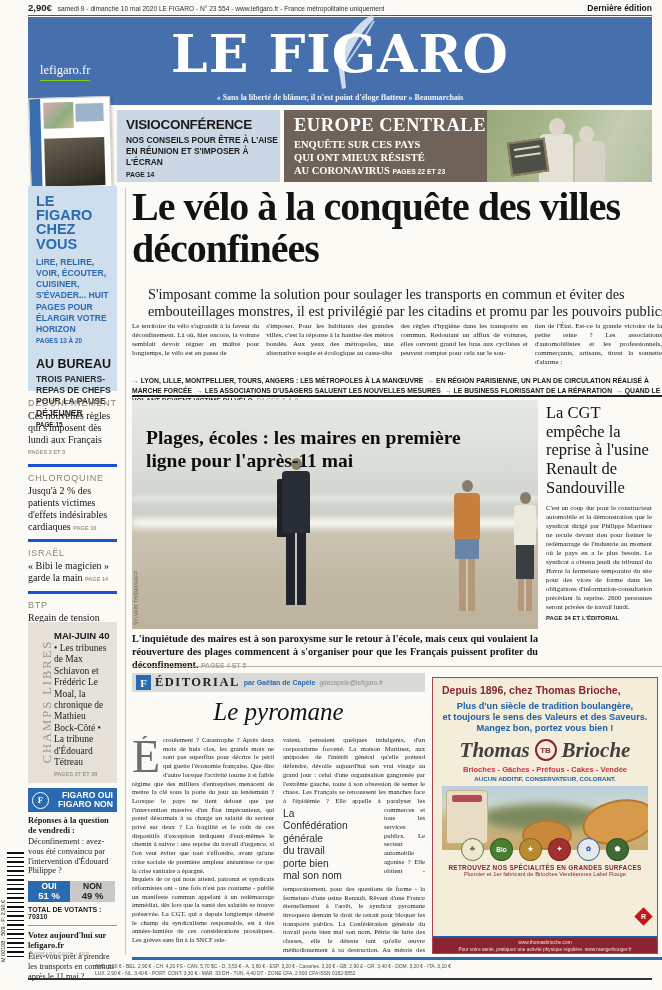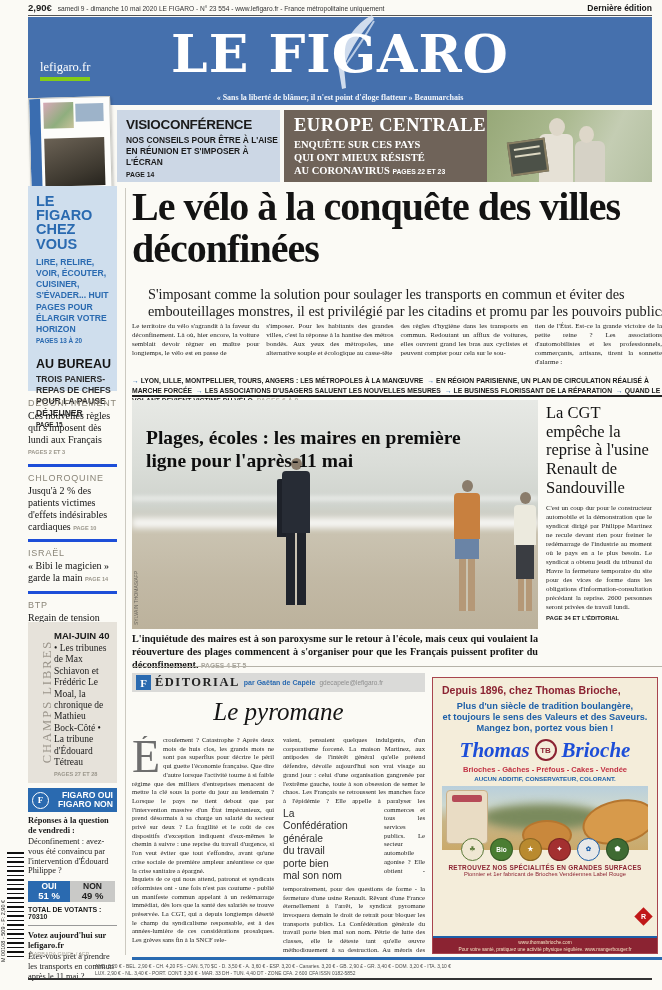--- a/index.html
+++ b/index.html
@@ -13,21 +13,21 @@
   .price{font-weight:bold;font-size:9.5px;}
   .dateline{font-size:6.6px;color:#333;margin-left:6px;flex:1;}
   .edition{font-weight:bold;font-size:8.5px;}
   .toprule{left:28px;top:14.5px;width:624px;height:1px;background:#555;}
 
   
   .masthead{left:28px;top:17px;width:624px;height:88px;background:#4570ad;}
   .mh-title{position:absolute;left:0;top:6px;width:100%;text-align:center;color:#fff;
             font-family:"DejaVu Serif",serif;font-weight:bold;font-size:52px;letter-spacing:1px;}
   .mh-site{position:absolute;left:12px;bottom:24px;color:#fff;font-size:12.5px;
-           border-bottom:4px solid #84cc16;padding-bottom:2px;}
+           border-bottom:1px solid #84cc16;padding-bottom:2px;}
   .mh-tag{position:absolute;left:0;bottom:3px;width:100%;text-align:center;color:#f0f4fa;
           font-size:8px;font-weight:bold;}
   .quill{position:absolute;left:292px;top:-4px;}
 
   
   .suppl{left:30px;top:97px;width:80px;height:140px;background:#fdfdfb;border:1px solid #c9c9c3;
          transform:rotate(-1.6deg);box-shadow:1px 2px 3px rgba(0,0,0,.25);overflow:hidden;}
   .suppl .spine{position:absolute;left:0;top:0;width:11px;height:100%;background:#3a6db0;}
   .suppl .ph1{position:absolute;left:14px;top:4px;width:30px;height:26px;
               background:linear-gradient(135deg,#d8a9b8,#8fae7e 60%,#c7c29a);}
@@ -166,21 +166,21 @@
 
   
   .ad{left:432px;top:677px;width:226px;height:277px;background:#f4edda;border:1.5px solid #a8454e;
       box-sizing:border-box;font-family:"Liberation Sans",sans-serif;overflow:hidden;}
   .ad-in{padding:6px 9px 0;}
   .ad-head{font-weight:bold;font-size:10.5px;color:#8b2332;}
   .ad-body{font-weight:bold;font-size:7.8px;line-height:1.25;color:#e0697b;text-align:justify;margin-top:2px;}
   .ad-slogan{font-weight:bold;font-size:9.2px;line-height:1.18;color:#1d5fa8;text-align:center;margin-top:5px;
              white-space:pre-line;}
   .ad-brandrow{display:flex;align-items:center;justify-content:center;gap:5px;margin-top:4px;}
-  .ad-brand{font-family:"Liberation Serif",serif;font-style:italic;font-weight:bold;font-size:21px;color:#1d4ed8;}
+  .ad-brand{font-family:"Liberation Serif",serif;font-style:italic;font-weight:bold;font-size:21px;color:#404040;}
   .ad-badge{width:18px;height:18px;border:2px solid #8b2332;border-radius:50%;color:#8b2332;
             font-weight:bold;font-size:8px;display:flex;align-items:center;justify-content:center;flex:none;}
   .ad-products{font-weight:bold;font-size:7.6px;color:#c23345;text-align:center;margin-top:2px;}
   .ad-claim{font-weight:bold;font-size:6.2px;color:#1d5fa8;text-align:center;margin-top:1px;}
   .ad-photo{position:relative;height:64px;margin-top:4px;overflow:hidden;
             background:linear-gradient(180deg,#b9cfdc 0%,#ccd8d0 30%,#c8b586 55%,#caa96a 100%);}
   .ad-shrub{position:absolute;left:40px;top:18px;width:120px;height:26px;border-radius:50%;
             background:#7a8a5d;filter:blur(4px);}
   .bread{position:absolute;border-radius:50%;background:#d79a4b;border:2px solid #b5762f;}
   .pack{position:absolute;left:4px;top:4px;width:40px;height:52px;background:#e9dcc4;border:1px solid #c9b089;

